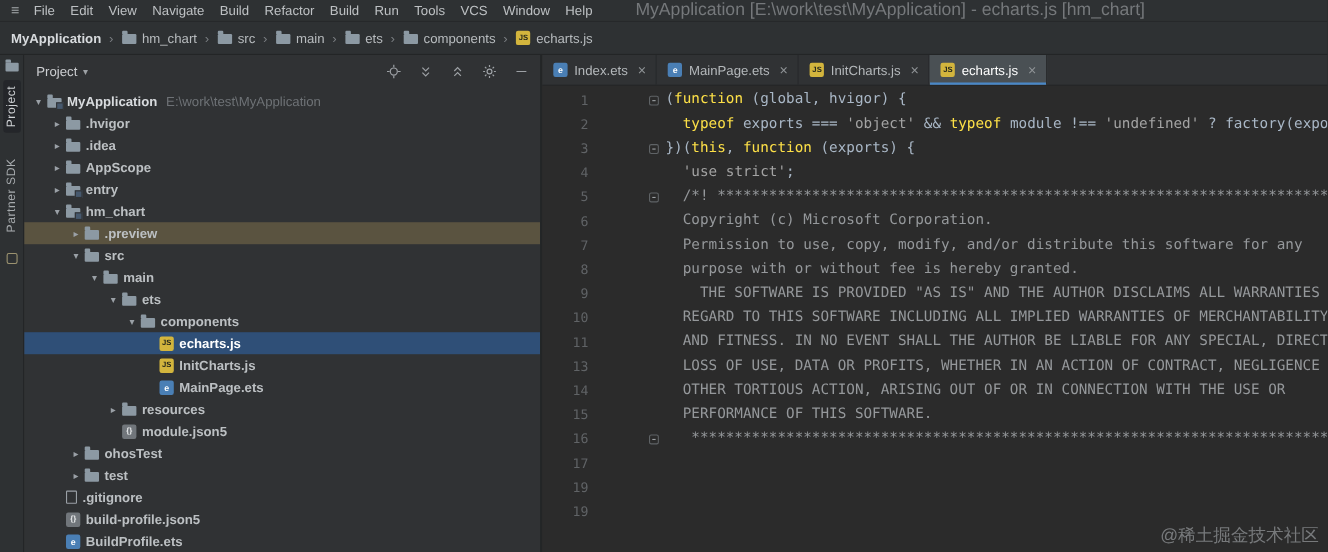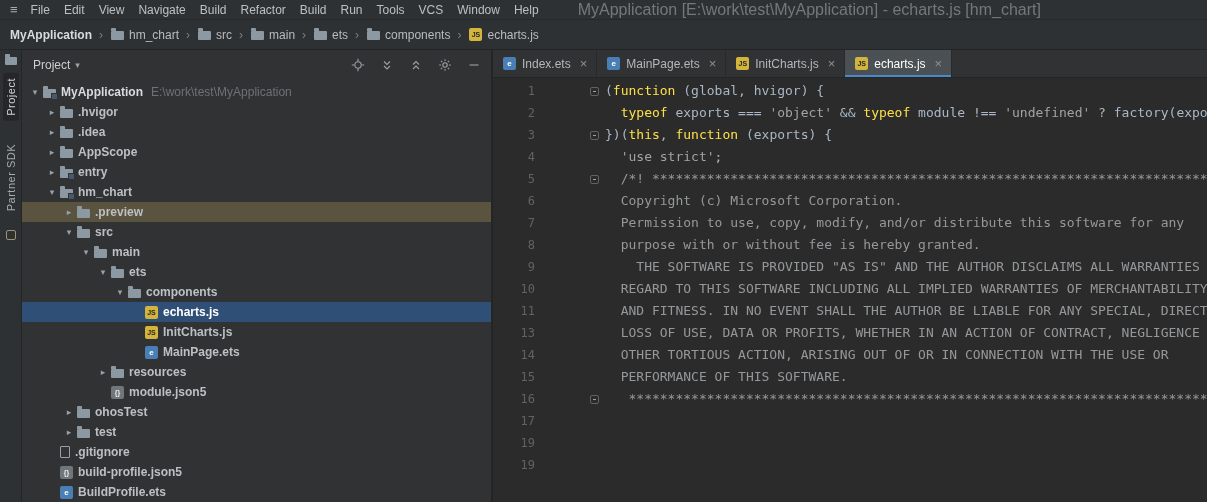--- a/index.html
+++ b/index.html
@@ -330,16 +330,17 @@
           <div class="cl"><span class="ln">10</span><span class="fm"></span><span class="ct"><span class="tk-c">  REGARD TO THIS SOFTWARE INCLUDING ALL IMPLIED WARRANTIES OF MERCHANTABILITY</span></span></div>
           <div class="cl"><span class="ln">11</span><span class="fm"></span><span class="ct"><span class="tk-c">  AND FITNESS. IN NO EVENT SHALL THE AUTHOR BE LIABLE FOR ANY SPECIAL, DIRECT,</span></span></div>
           <div class="cl"><span class="ln">13</span><span class="fm"></span><span class="ct"><span class="tk-c">  LOSS OF USE, DATA OR PROFITS, WHETHER IN AN ACTION OF CONTRACT, NEGLIGENCE OR</span></span></div>
           <div class="cl"><span class="ln">14</span><span class="fm"></span><span class="ct"><span class="tk-c">  OTHER TORTIOUS ACTION, ARISING OUT OF OR IN CONNECTION WITH THE USE OR</span></span></div>
           <div class="cl"><span class="ln">15</span><span class="fm"></span><span class="ct"><span class="tk-c">  PERFORMANCE OF THIS SOFTWARE.</span></span></div>
           <div class="cl"><span class="ln">16</span><span class="fm"><span class="fold"></span></span><span class="ct"><span class="tk-c">   ***************************************************************************** */</span></span></div>
           <div class="cl"><span class="ln">17</span><span class="fm"></span><span class="ct"></span></div>
           <div class="cl"><span class="ln">19</span><span class="fm"></span></div>
           <div class="cl"><span class="ln">19</span><span class="fm"></span><span class="ct"></span></div>
         </div>
+      <div class="watermark">@稀土掘金技术社区</div>
     </div>
 
   </div>
 </div>
 
 </body></html>

